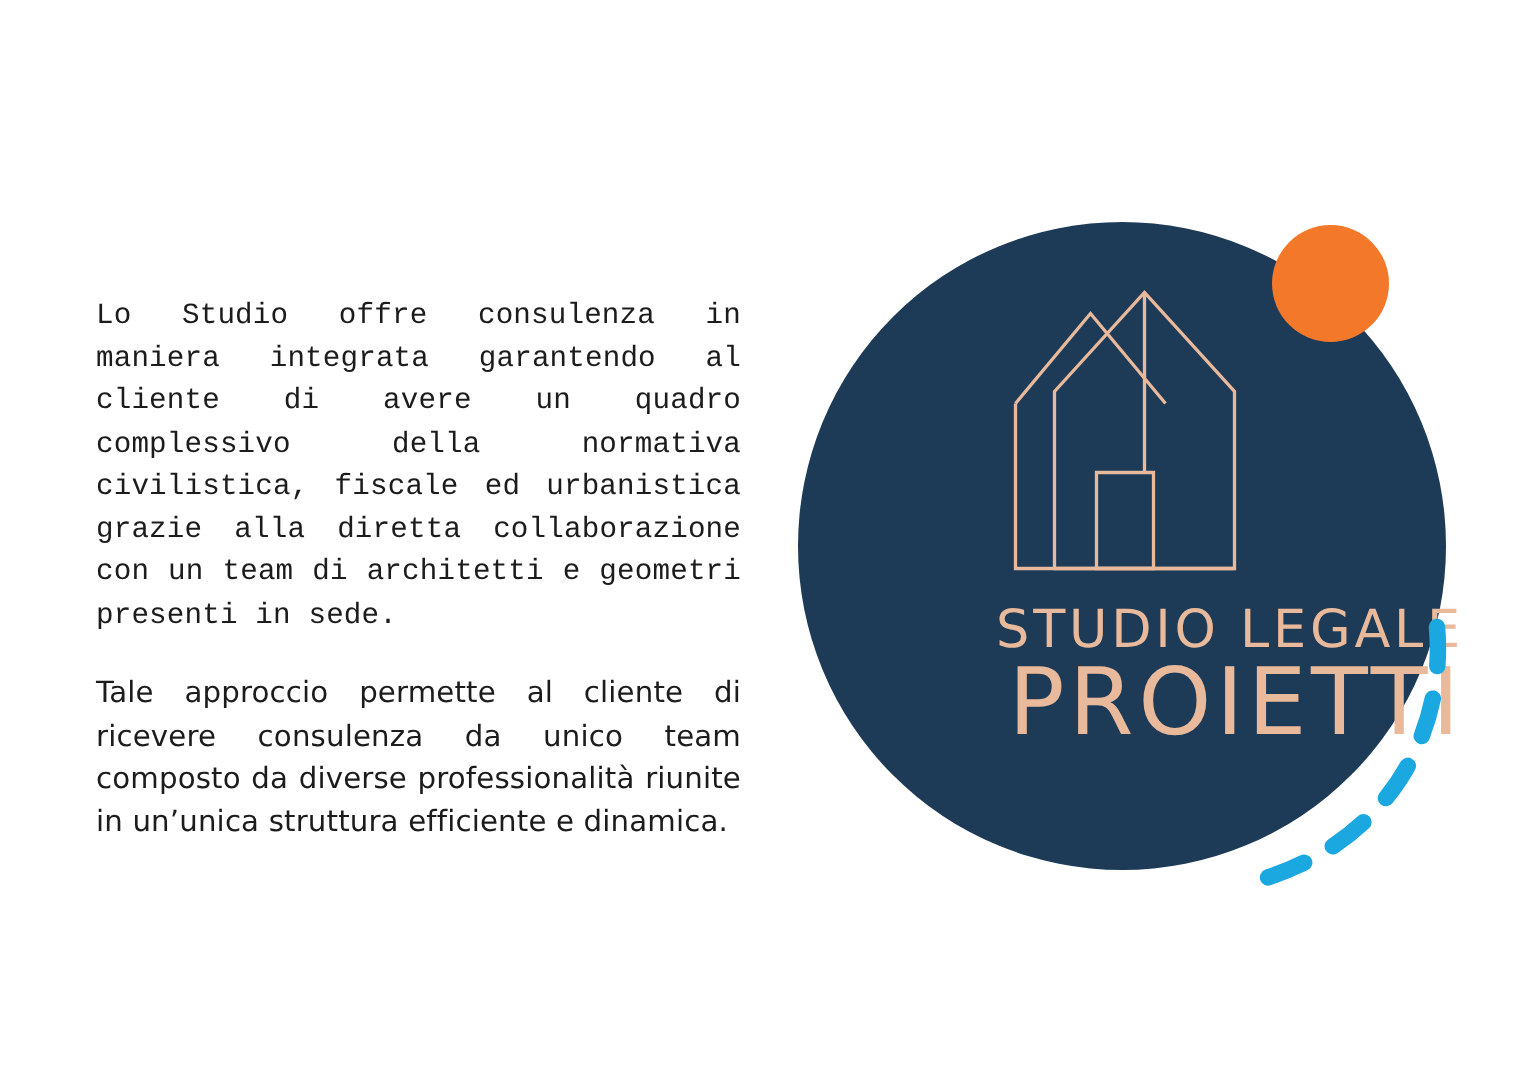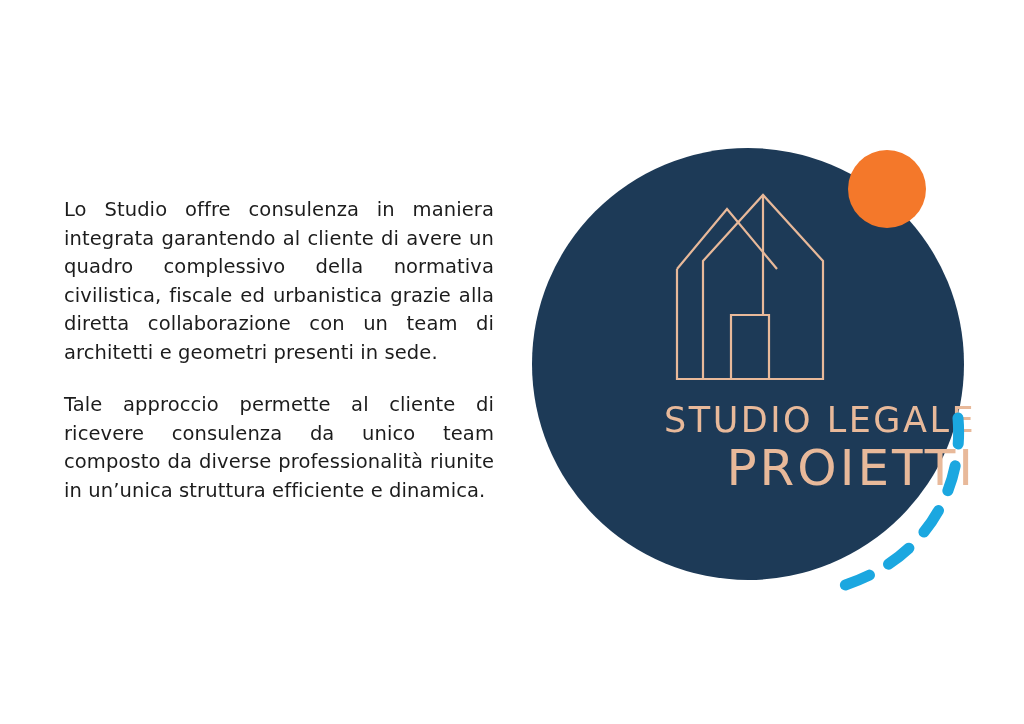--- a/index.html
+++ b/index.html
@@ -31,20 +31,21 @@
     font-family: "DejaVu Sans", sans-serif;
     font-size: 19.5px;
     line-height: 28.5px;
     color: #1c1c1c;
     letter-spacing: 0.1px;
     margin: 0;
   }
   .paragraph.first {
     text-align: justify;
     text-align-last: left;
+    font-family: Liberation Mono, monospace;
   }
   .paragraph.second {
     text-align: justify;
     text-align-last: left;
     margin-top: 24px;
   }
 
   
   .logo-area {
     position: absolute;
@@ -89,21 +90,21 @@
     letter-spacing: 2.5px;
   }
   .logo-title .line1 {
     display: block;
     font-size: 35px;
     font-weight: 400;
     line-height: 40px;
   }
   .logo-title .line2 {
     display: block;
-    font-size: 50px;
+    font-size: 62px;
     font-weight: 400;
     line-height: 56px;
     letter-spacing: 3px;
   }
   .dashes {
     position: absolute;
     left: 230px;
     top: 280px;
     width: 240px;
     height: 200px;

